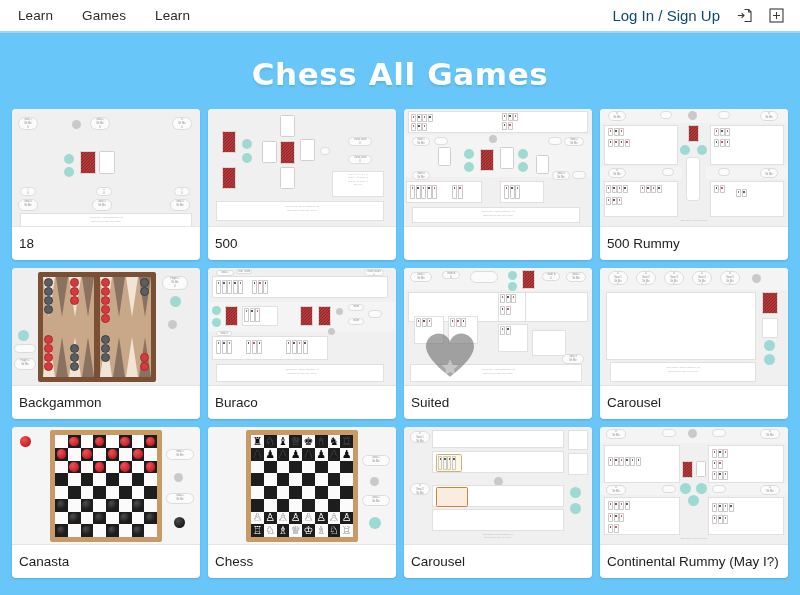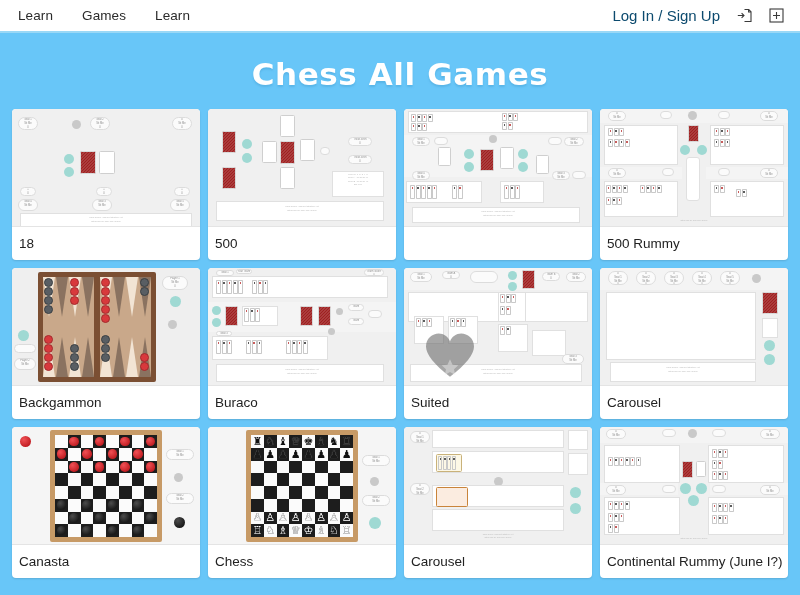--- a/index.html
+++ b/index.html
@@ -1037,21 +1037,21 @@
         <div class="minicard" style="width:5px;height:9px"></div>
         <div class="minicard blk" style="width:5px;height:9px"></div>
       </div>
       <div class="minirow" style="left:112px;top:88px">
         <div class="minicard" style="width:5px;height:9px"></div>
         <div class="minicard blk" style="width:5px;height:9px"></div>
         <div class="minicard" style="width:5px;height:9px"></div>
       </div>
       <div class="tinytext" style="top:110px;font-size:2.2px">Sit Down To Join The Game</div>
     </div>
-    <div class="card-label">Continental Rummy (June I?)</div>
+    <div class="card-label">Continental Rummy (May I?)</div>
   </div>
 
 </div>
 
 <div class="watermark">
   <div class="wm-heart">
     <svg viewBox="0 0 32 30" width="52" height="48">
       <path d="M16 28 C6 20 1 14 1 9 C1 4 5 1 9 1 C12 1 15 3 16 6 C17 3 20 1 23 1 C27 1 31 4 31 9 C31 14 26 20 16 28 Z" fill="rgba(95,95,95,.55)"></path>
       <path d="M16 17 l1.6 3.4 3.6.4 -2.7 2.5 .8 3.6 -3.3-1.9 -3.3 1.9 .8-3.6 -2.7-2.5 3.6-.4 Z" fill="rgba(240,240,240,.45)"></path>
     </svg>

